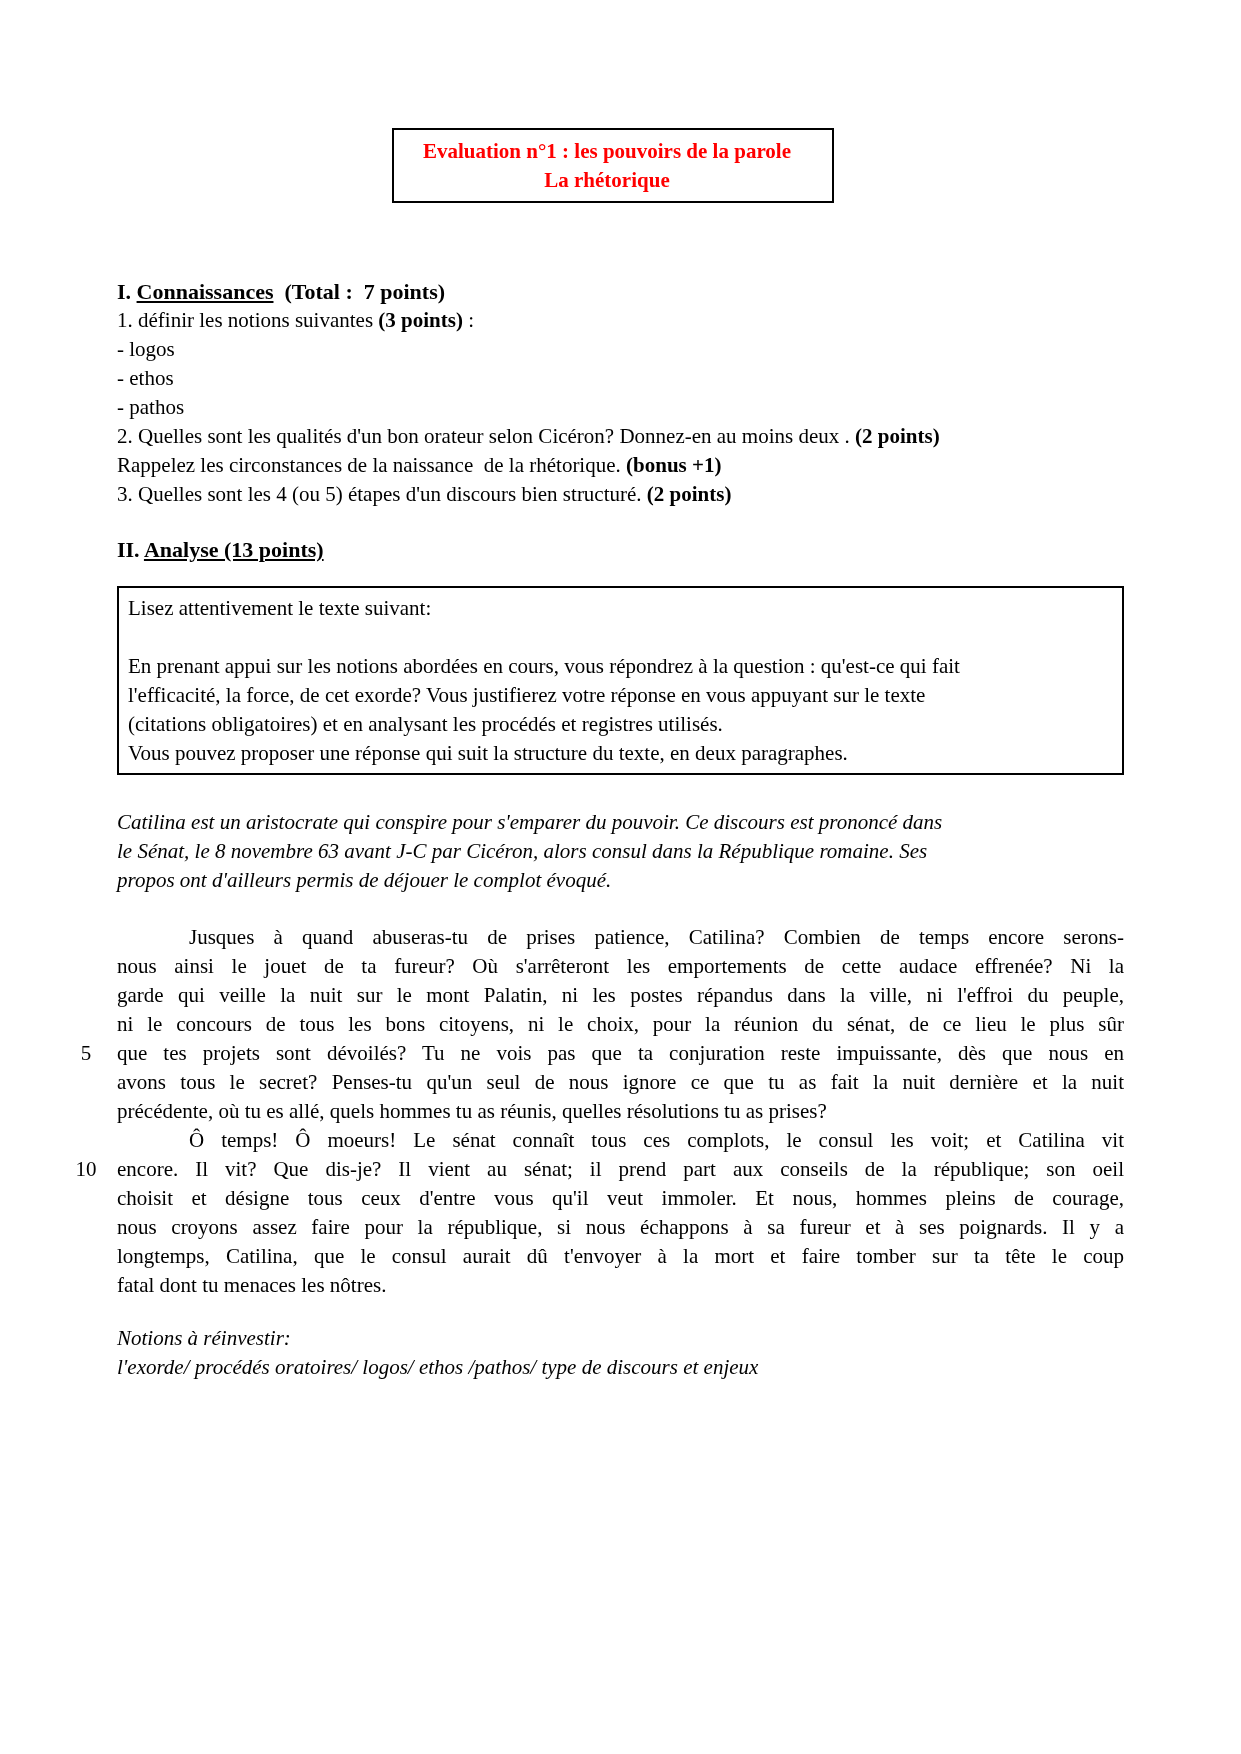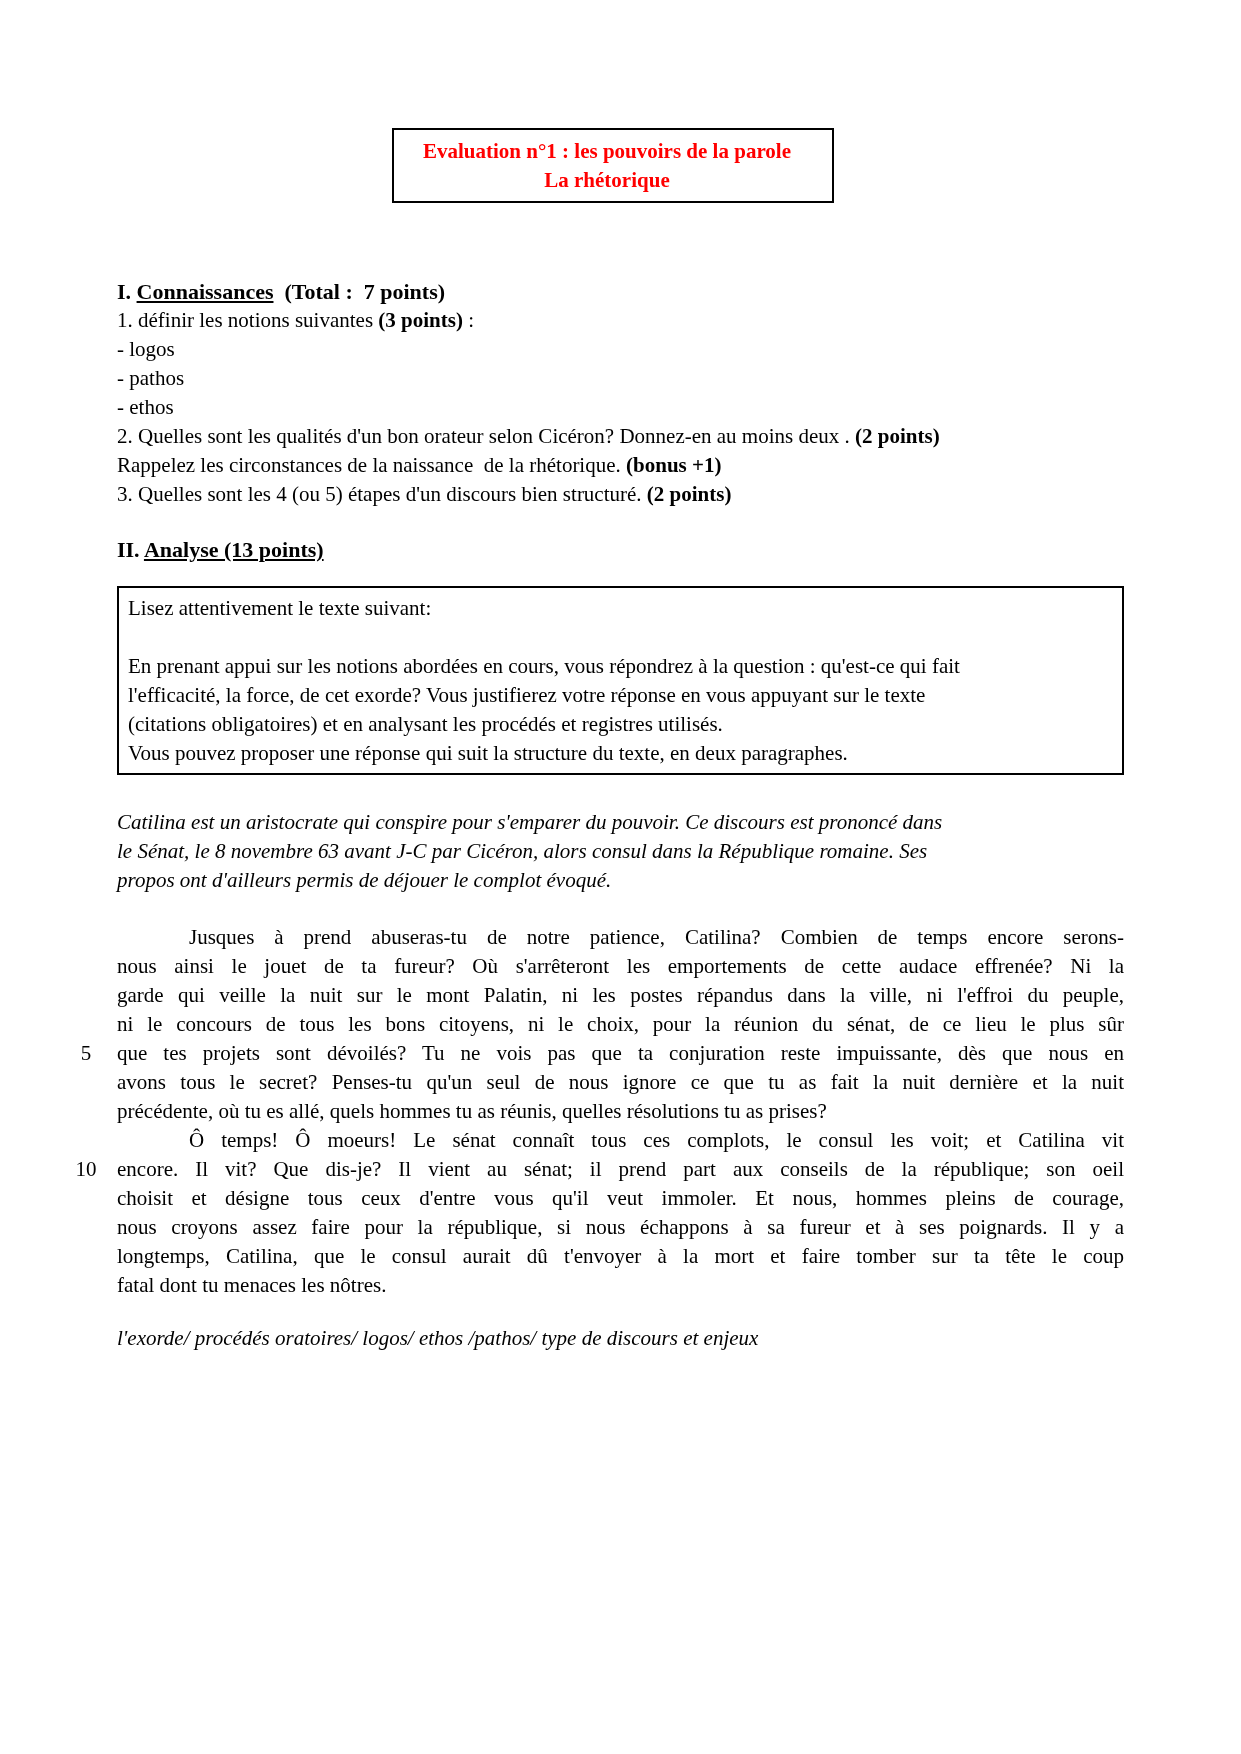--- a/index.html
+++ b/index.html
@@ -83,22 +83,22 @@
     <div class="line">La rhétorique</div>
   </div>
 
   <div class="content">
 
     <div class="line heading"><b class="pre">I. </b><b class="u pre">Connaissances</b><b class="pre">  (Total :  7 points)</b></div>
 
     <div class="line"><span class="pre">1. définir les notions suivantes </span><b class="pre">(3 points)</b><span class="pre"> :</span></div>
 
     <div class="line">- logos</div>
+    <div class="line">- ethos</div>
     <div class="line">- pathos</div>
-    <div class="line">- ethos</div>
 
     <div class="line"><span class="pre">2. Quelles sont les qualités d'un bon orateur selon Cicéron? Donnez-en au moins deux . </span><b class="pre">(2 points)</b></div>
 
     <div class="line"><span class="pre">Rappelez les circonstances de la naissance  de la rhétorique. </span><b class="pre">(bonus +1)</b></div>
 
     <div class="line"><span class="pre">3. Quelles sont les 4 (ou 5) étapes d'un discours bien structuré. </span><b class="pre">(2 points)</b></div>
 
     <div class="line heading analysis-heading"><b class="pre">II. </b><b class="u pre">Analyse (13 points)</b></div>
 
     <div class="instruction-box">
@@ -111,37 +111,38 @@
     </div>
 
     <div class="context-note">
       <div class="line pre">Catilina est un aristocrate qui conspire pour s'emparer du pouvoir. Ce discours est prononcé dans</div>
       <div class="line pre">le Sénat, le 8 novembre 63 avant J-C par Cicéron, alors consul dans la République romaine. Ses</div>
       <div class="line pre">propos ont d'ailleurs permis de déjouer le complot évoqué.</div>
     </div>
 
     <div class="speech">
       <div class="speech-para">
-        <div class="sline j first">Jusques à prend abuseras-tu de notre patience, Catilina? Combien de temps encore serons-</div>
+        <div class="sline j first">Jusques à quand abuseras-tu de prises patience, Catilina? Combien de temps encore serons-</div>
         <div class="sline j">nous ainsi le jouet de ta fureur? Où s'arrêteront les emportements de cette audace effrenée?  Ni la</div>
         <div class="sline j">garde qui veille la nuit sur le mont Palatin, ni les postes répandus dans la ville, ni l'effroi du peuple,</div>
         <div class="sline j">ni le concours de tous les bons citoyens, ni le choix, pour la réunion du sénat, de ce lieu le plus sûr</div>
         <div class="sline j"><span class="line-no">5</span></div>
         <div class="sline j">que tes projets sont dévoilés? Tu ne vois pas que ta conjuration reste impuissante, dès que nous en</div>
         <div class="sline j">avons tous le secret? Penses-tu qu'un seul de nous ignore ce que tu as fait la nuit dernière et la nuit</div>
         <div class="sline">précédente, où tu es allé, quels hommes tu as réunis, quelles résolutions tu as prises?</div>
       </div>
       <div class="speech-para">
         <div class="sline j first">Ô temps! Ô moeurs! Le sénat connaît tous ces complots, le consul les voit; et Catilina vit</div>
         <div class="sline j"><span class="line-no">10</span><span>encore. Il vit? Que dis-je? Il vient au sénat; il prend part aux conseils de la république; son oeil</span></div>
         <div class="sline j">choisit et désigne tous ceux d'entre vous qu'il veut immoler. Et nous, hommes pleins de courage,</div>
         <div class="sline j">nous croyons assez faire pour la république, si nous échappons à sa fureur et à ses poignards. Il y a</div>
         <div class="sline j">longtemps, Catilina, que le consul aurait dû t'envoyer à la mort et faire tomber sur ta tête le coup</div>
         <div class="sline">fatal dont tu menaces les nôtres.</div>
       </div>
     </div>
 
     <div class="notions-footer">
+      <div class="line pre">Notions à réinvestir:</div>
       <div class="line pre">l'exorde/ procédés oratoires/ logos/ ethos /pathos/ type de discours et enjeux</div>
     </div>
 
   </div>
 </div>
 
 </body></html>

